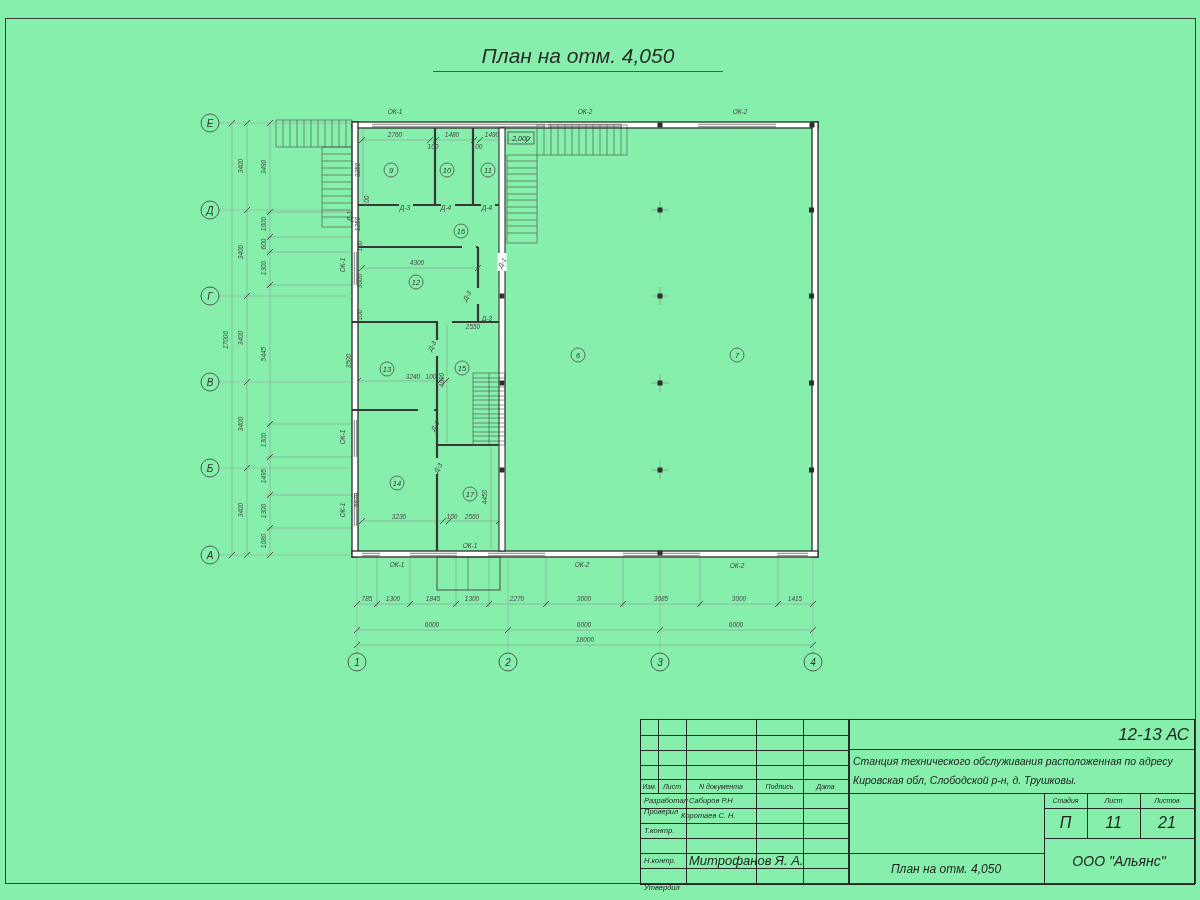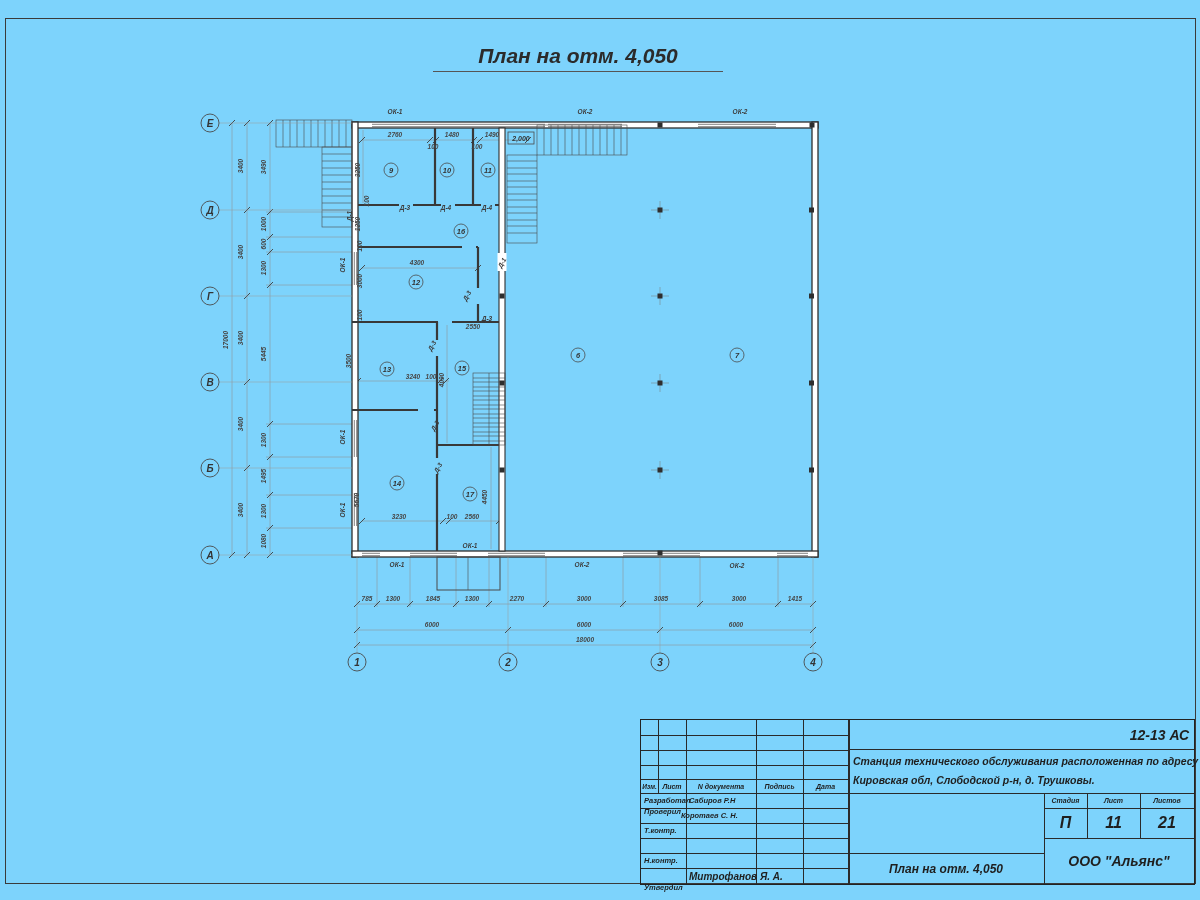--- a/index.html
+++ b/index.html
@@ -1,17 +1,17 @@
 <!DOCTYPE html>
 <html><head>
 <meta charset="utf-8">
 <style>
   html,body{margin:0;padding:0;background:#e8e8e8;}
-  #sheet{position:relative;width:1200px;height:900px;background:#7dd3fc;overflow:hidden;
-         font-family:"Liberation Sans",sans-serif;font-weight:bold;}
+  #sheet{position:relative;width:1200px;height:900px;background:#86efac;overflow:hidden;
+         font-family:"Liberation Sans",sans-serif;}
   #frame{position:absolute;left:5px;top:18px;width:1189px;height:864px;border:1.6px solid #3a3a3a;}
   #main-title{position:absolute;left:433px;top:44px;width:290px;text-align:center;
     font-style:italic;font-size:21px;color:#2b2b2b;border-bottom:1px solid #555;padding-bottom:3px;}
   svg{position:absolute;left:0;top:0;}
   text{font-family:"Liberation Sans",sans-serif;text-anchor:middle;}
   .dim{font-style:italic;font-size:6.5px;fill:#474747;}
   .lbl{font-style:italic;font-size:6.5px;fill:#3d3d3d;}
   .elev{font-style:italic;font-size:7px;fill:#333;}
   .room{font-style:italic;font-size:7.5px;fill:#333;}
   .axis{font-style:italic;font-size:10px;fill:#333;}
@@ -318,25 +318,25 @@
 
     <div class="tbt tl" style="left:3px;top:73px;width:42px;height:15px;font-size:7.5px;">Разработал</div>
     <div class="tbt tl" style="left:48px;top:73px;width:66px;height:15px;font-size:7.5px;">Сабиров Р.Н</div>
     <div class="tbt tl" style="left:3px;top:84px;width:42px;height:15px;font-size:7.5px;">Проверил</div>
     <div class="tbt tl" style="left:40px;top:88px;width:66px;height:15px;font-size:7.5px;">Коротаев С. Н.</div>
     <div class="tbt tl" style="left:3px;top:103px;width:42px;height:15px;font-size:7.5px;">Т.контр.</div>
     <div class="tbt tl" style="left:48px;top:103px;width:66px;height:15px;font-size:7.5px;"></div>
     <div class="tbt tl" style="left:3px;top:118px;width:42px;height:15px;font-size:7.5px;"></div>
     <div class="tbt tl" style="left:48px;top:118px;width:66px;height:15px;font-size:7.5px;"></div>
     <div class="tbt tl" style="left:3px;top:133px;width:42px;height:15px;font-size:7.5px;">Н.контр.</div>
-    <div class="tbt tl" style="left:48px;top:149px;width:66px;height:15px;font-size:10px;">Митрофанов Я. А.</div>
+    <div class="tbt tl" style="left:48px;top:133px;width:66px;height:15px;font-size:13px;">Митрофанов Я. А.</div>
     <div class="tbt tl" style="left:3px;top:148px;width:42px;height:15px;font-size:7.5px;margin-top:12px;">Утвердил</div>
     <div class="tbt tl" style="left:48px;top:148px;width:66px;height:15px;font-size:7.5px;"></div>
 
-    <div class="tbt tr" style="left:210px;top:0;width:338px;height:29px;font-size:14px;">12-13 АС</div>
+    <div class="tbt tr" style="left:210px;top:0;width:338px;height:29px;font-size:17px;">12-13 АС</div>
     <div class="tbt tl" style="left:212px;top:50px;width:338px;height:20px;font-size:10.5px;">Кировская обл, Слободской р-н, д. Трушковы.</div>
     <div class="tbt tl" style="left:212px;top:31px;width:338px;height:20px;font-size:10.5px;">Станция технического обслуживания расположенная по адресу</div>
 
     <div class="tbt" style="left:207px;top:133px;width:196px;height:31px;font-size:12px;">План на отм. 4,050</div>
 
     <div class="tbt" style="left:403px;top:73px;width:43px;height:15px;font-size:7px;">Стадия</div>
     <div class="tbt" style="left:446px;top:73px;width:53px;height:15px;font-size:7px;">Лист</div>
     <div class="tbt" style="left:499px;top:73px;width:54px;height:15px;font-size:7px;">Листов</div>
     <div class="tbt" style="left:403px;top:88px;width:43px;height:30px;font-size:16px;">П</div>
     <div class="tbt" style="left:446px;top:88px;width:53px;height:30px;font-size:16px;">11</div>

